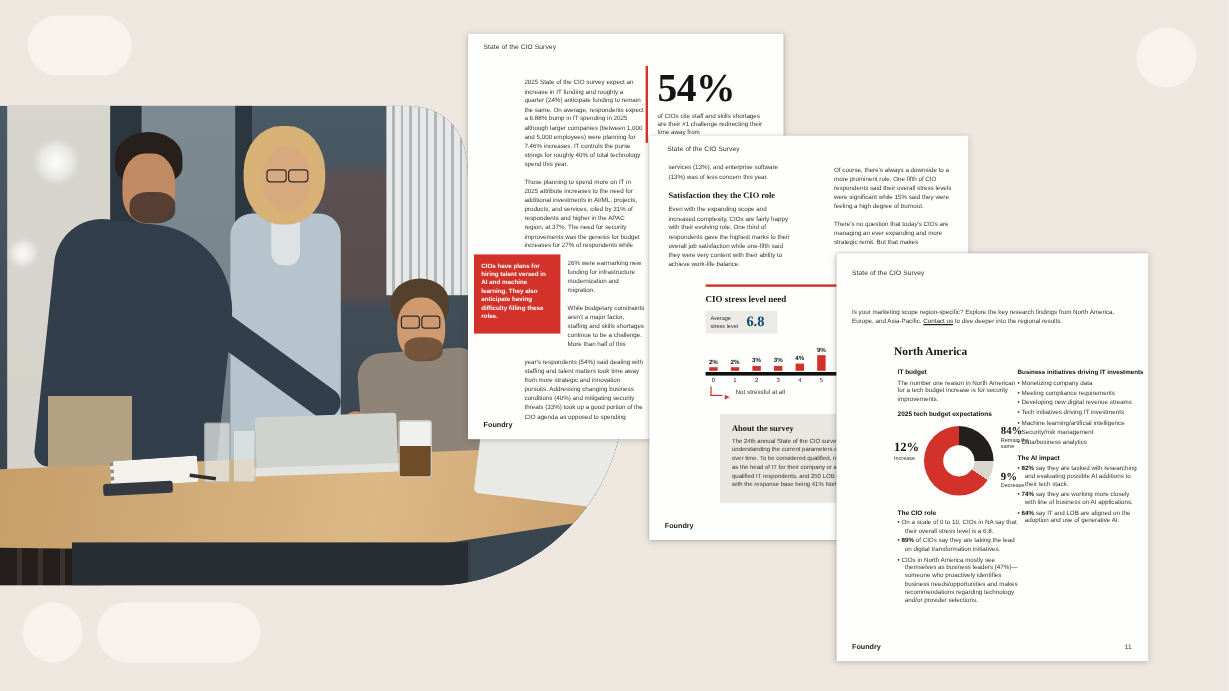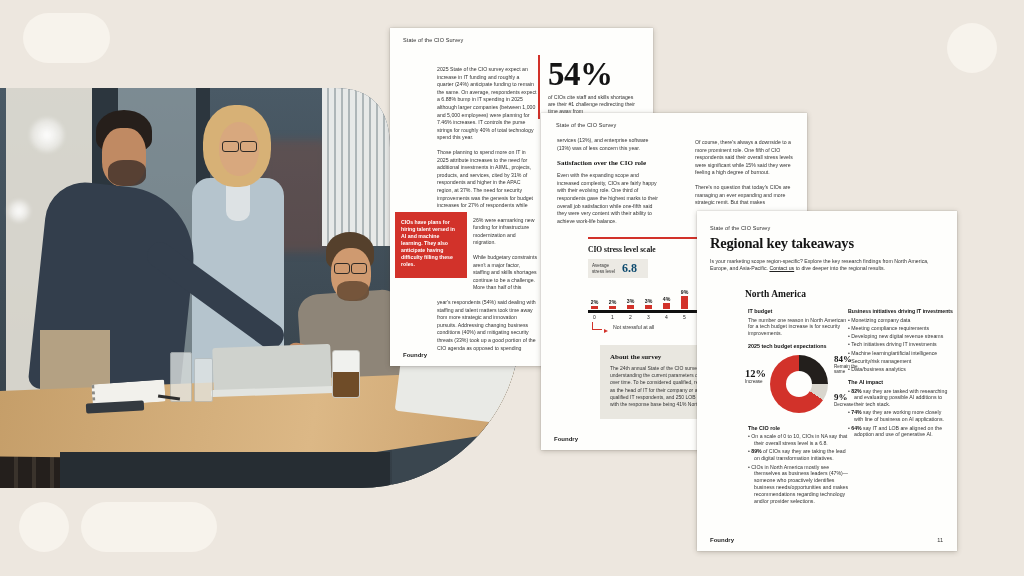--- a/index.html
+++ b/index.html
@@ -198,29 +198,29 @@
       <div class="stat-num serif">54%</div>
       <div class="stat-cap">of CIOs cite staff and skills shortages are their #1 challenge redirecting their time away from</div>
     </div>
     <div class="foot foot-abs" style="position:absolute;">Foundry</div>
   </article>
 
   <article class="page p2">
     <div class="hdr" style="left:15px;top:9px;">State of the CIO Survey</div>
     <div class="p2-col1">
       <p class="b5">services (13%), and enterprise software (13%) was of less concern this year.</p>
-      <div class="h-serif serif">Satisfaction over the CIO role</div>
+      <div class="h-serif serif">Satisfaction they the CIO role</div>
       <p class="b5">Even with the expanding scope and increased complexity, CIOs are fairly happy with their evolving role. One third of respondents gave the highest marks to their overall job satisfaction while one-fifth said they were very content with their ability to achieve work-life balance.</p>
     </div>
     <div class="p2-col2">
       <p class="b5">Of course, there's always a downside to a more prominent role. One fifth of CIO respondents said their overall stress levels were significant while 15% said they were feeling a high degree of burnout.</p>
       <p class="b5">There's no question that today's CIOs are managing an ever expanding and more strategic remit. But that makes</p>
     </div>
     <div class="redline"></div>
-    <div class="h-serif2 serif">CIO stress level scale</div>
+    <div class="h-serif2 serif">CIO stress level need</div>
     <div class="avgbox">
       <span class="avglab">Average stress level</span>
       <span class="avgval serif">6.8</span>
     </div>
     <div class="chart">
       <div class="brow">
         <div class="bcol">
             <span class="bval">2%</span>
             <div class="bar" style="height: 3px; background: rgb(210, 50, 42);"></div>
           </div>
@@ -267,21 +267,20 @@
       <div class="about-l">over time. To be considered qualified, resp</div>
       <div class="about-l">as the head of IT for their company or a div</div>
       <div class="about-l">qualified IT respondents, and 250 LOB resp</div>
       <div class="about-l">with the response base being 41% North A</div>
     </div>
     <div class="foot foot-abs" style="position:absolute;">Foundry</div>
   </article>
 
   <article class="page p3">
     <div class="hdr" style="left:13px;top:14px;">State of the CIO Survey</div>
-    <div class="p3-title serif">Regional key takeaways</div>
     <div class="p3-sub">
       <span>Is your marketing scope region-specific? Explore the key research findings from North America, Europe, and Asia-Pacific. </span><a href="#">Contact us</a><span> to dive deeper into the regional results.</span>
     </div>
     <div class="p3-region serif">North America</div>
 
     <div class="p3-l">
       <div class="sec-t">IT budget</div>
       <p class="b5" style="line-height:6.8px;">The number one reason in North American for a tech budget increase is for security improvements.</p>
       <div class="sec-t">2025 tech budget expectations</div>
       <div class="donut-wrap">

